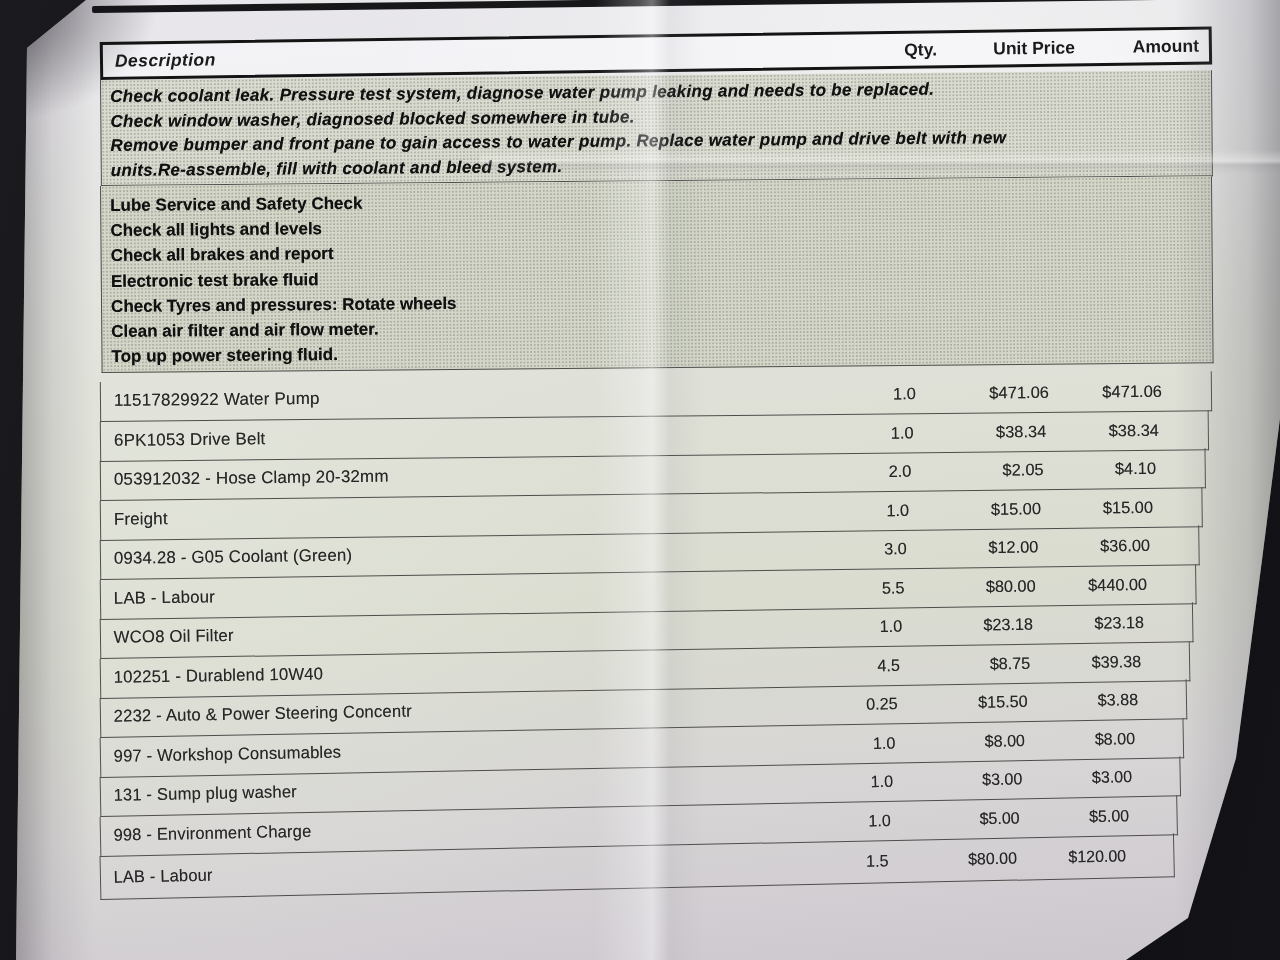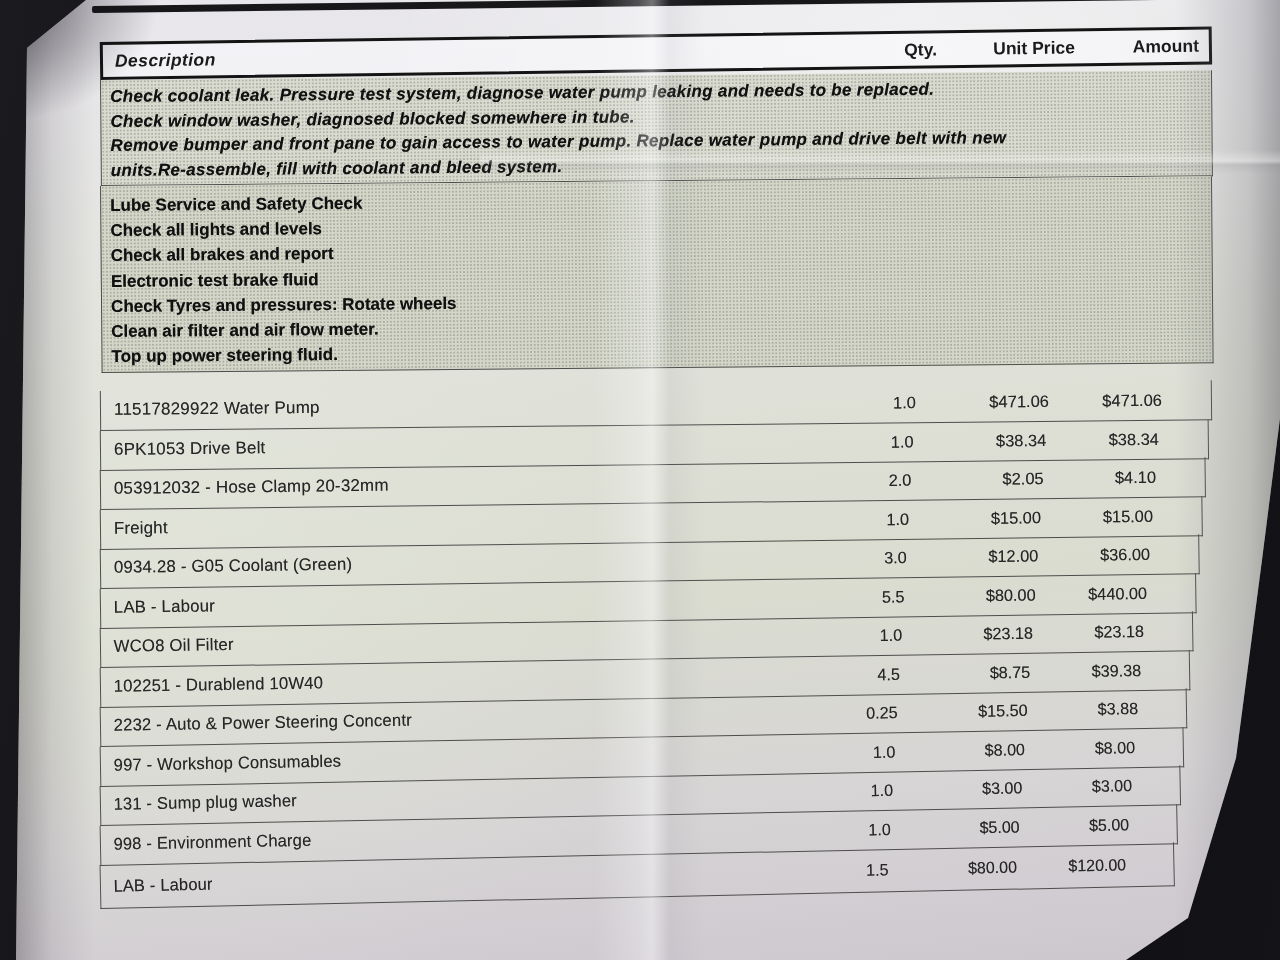--- a/index.html
+++ b/index.html
@@ -47,21 +47,21 @@
     background-size:3.5px 3.5px;
     font-weight:bold;color:#101010;text-shadow:0 0 0.6px rgba(20,20,20,0.5);
     padding-left:9px;}
   .block1{top:80px;height:106px;font-size:17px;line-height:24.7px;padding-top:5px;
     font-style:italic;letter-spacing:0.3px;
     transform:rotate(-0.5deg);transform-origin:0 0;}
   .block2{top:186px;height:187px;font-size:17px;line-height:25.2px;padding-top:7px;
     background-color:#d3d6c8;
     transform:rotate(-0.5deg);transform-origin:0 0;}
 
-  .rows{position:absolute;top:391px;left:0;width:1112px;}
+  .rows{position:absolute;top:382px;left:0;width:1112px;}
   .row{display:flex;align-items:center;height:39.5px;box-sizing:border-box;
     border:1.4px solid #4e4d4b;border-top:none;
     padding-right:49px;font-size:16.5px;color:#262626;
     text-shadow:0 0 0.5px rgba(40,40,40,0.5);
     transform-origin:0 50%;}
   .row:last-child{height:44px;}
   .cell.desc{flex:1;padding-left:13px;font-size:17px;letter-spacing:0.2px;}
   .cell.qty{width:160px;text-align:right;}
   .cell.unit{width:133px;text-align:right;}
   .cell.amount{width:113px;text-align:right;}

